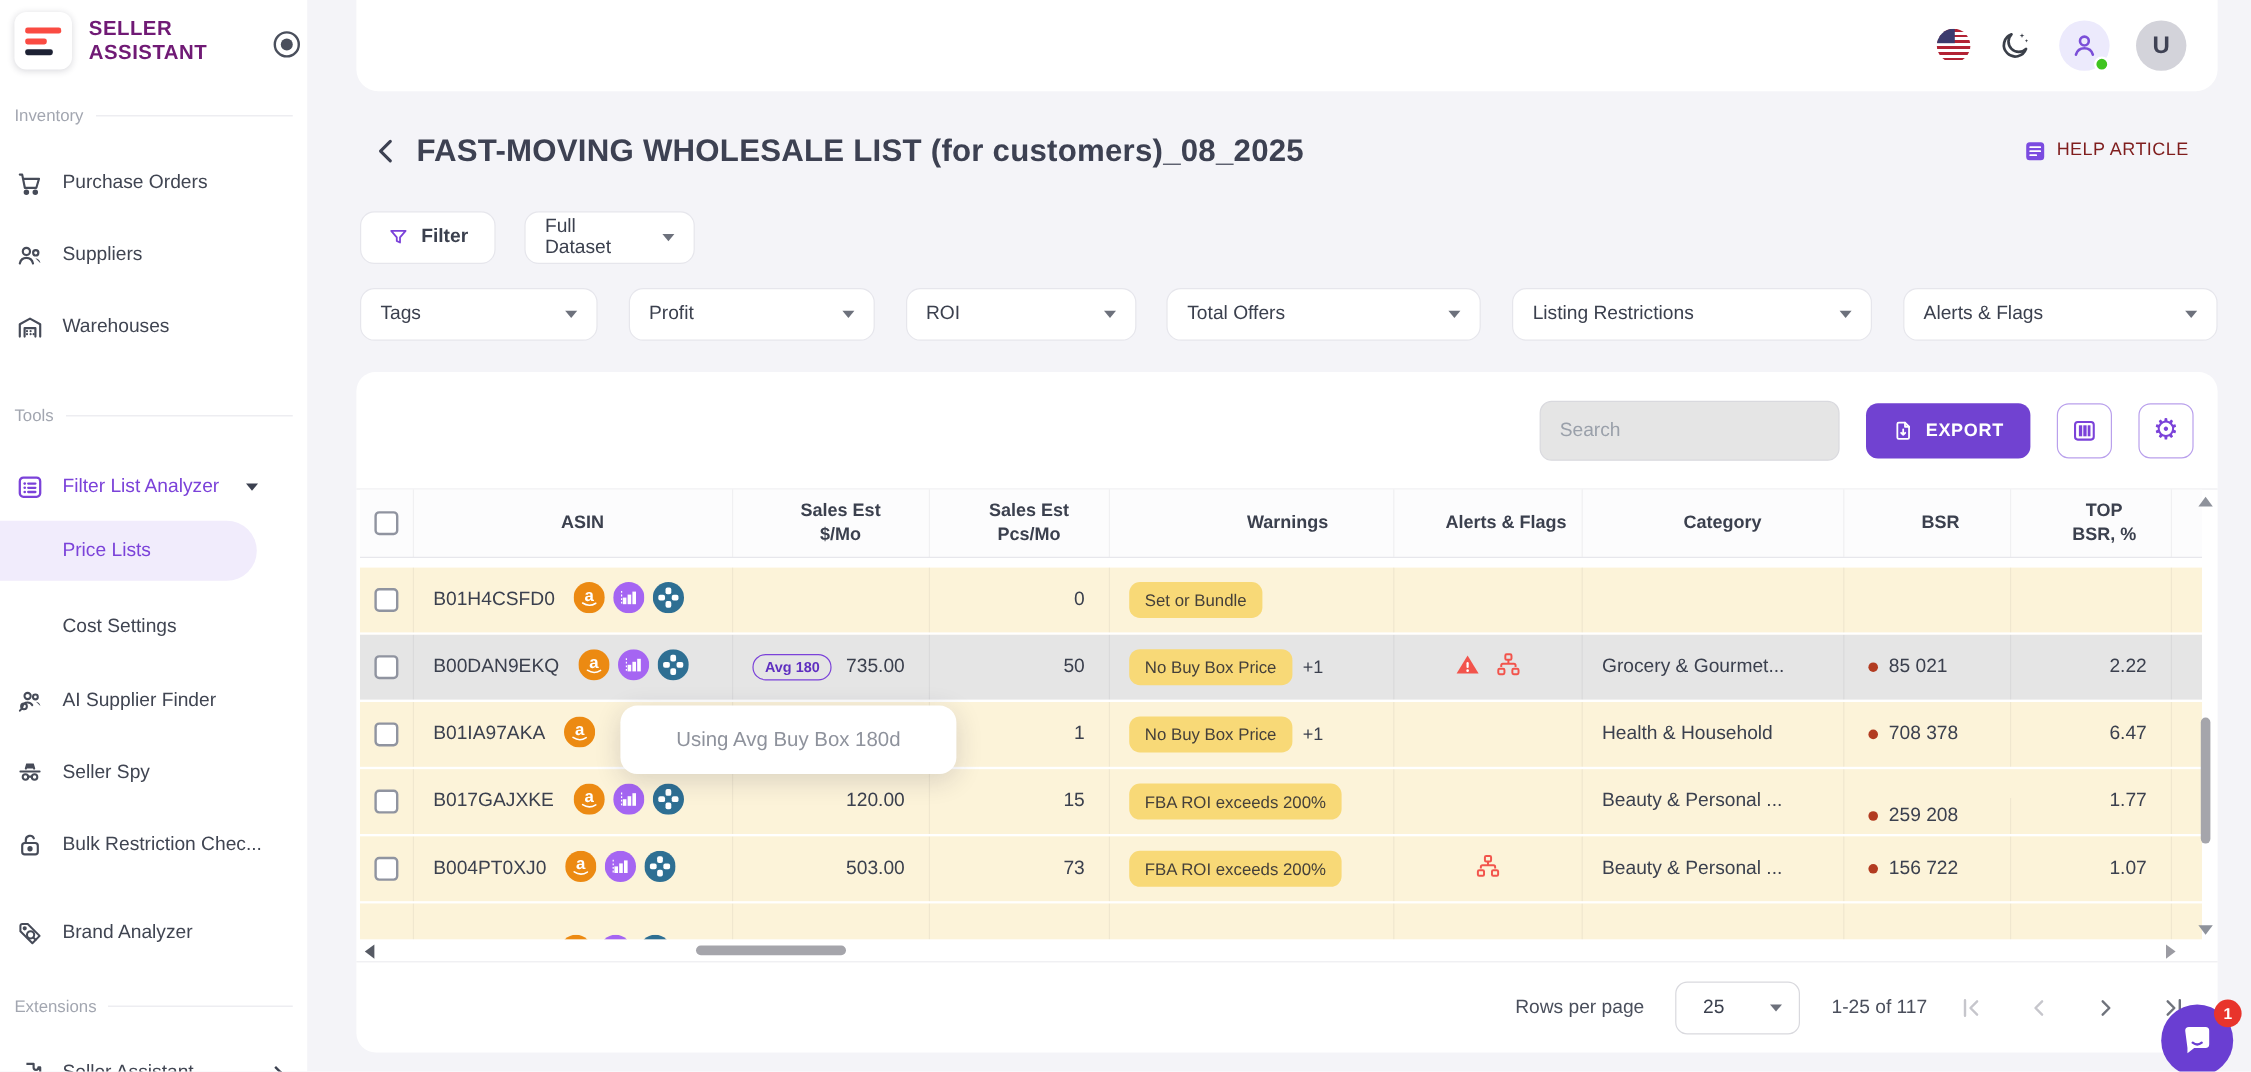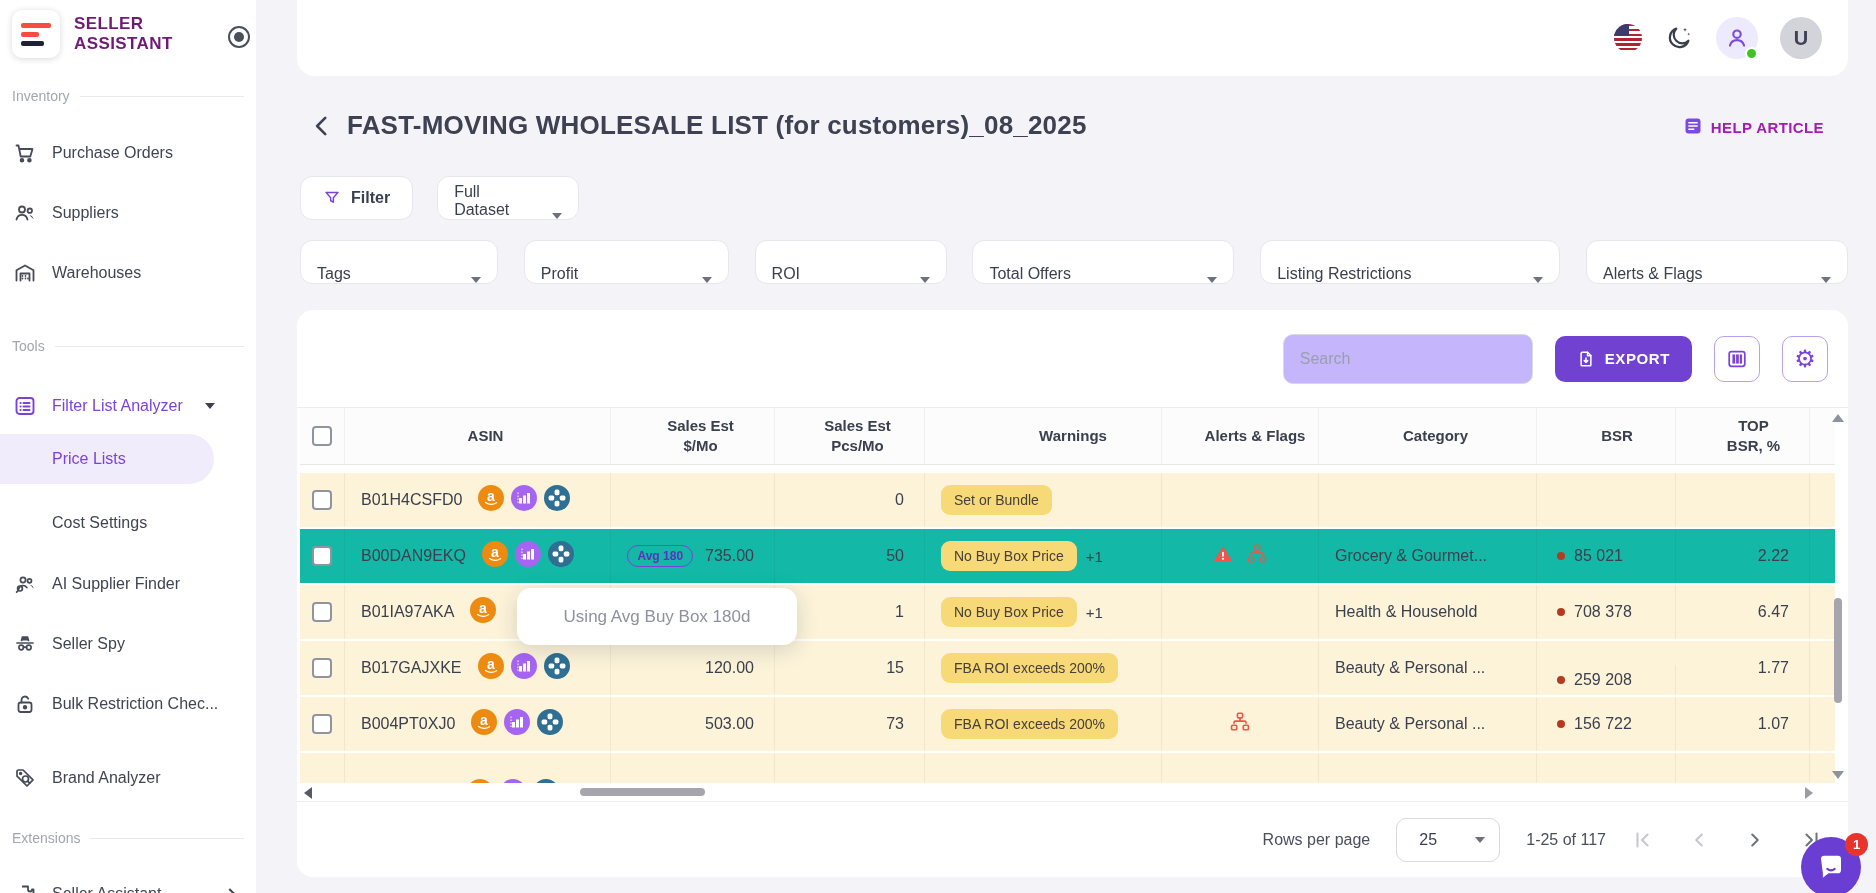--- a/index.html
+++ b/index.html
@@ -39,50 +39,50 @@
   .flag { width:28px; height:28px; border-radius:50%; overflow:hidden; position:relative;
     background:repeating-linear-gradient(#b22234 0 2.4px, #fff 2.4px 4.8px); }
   .flag::after { content:""; position:absolute; left:0; top:0; width:15px; height:12px; background:#3c3b6e; }
   .avatar-person { width:42px; height:42px; border-radius:50%; background:#eceafc; position:relative; display:flex; align-items:center; justify-content:center; }
   .status-dot { position:absolute; right:0px; bottom:-1px; width:13px; height:13px; border-radius:50%; background:#3fc41f; border:2px solid #fff; }
   .avatar-u { width:42px; height:42px; border-radius:50%; background:#d3d3da; display:flex; align-items:center; justify-content:center; font-size:20px; font-weight:700; color:#3f4254; }
   
   .page-head { position:absolute; left:297px; top:110px; width:1551px; display:flex; align-items:center; }
   .back { margin-left:12px; margin-right:12px; cursor:pointer; display:flex; }
   .page-title { font-size:26px; font-weight:700; color:#3d4152; letter-spacing:.2px; }
-  .help-link { margin-left:auto; margin-right:24px; display:flex; align-items:flex-end; gap:8px; color:#a21caf; font-size:15px; font-weight:700; letter-spacing:.4px; cursor:pointer; }
+  .help-link { margin-left:auto; margin-right:24px; display:flex; align-items:flex-start; gap:8px; color:#7f1d1d; font-size:15px; font-weight:400; letter-spacing:.4px; cursor:pointer; }
   
   .filter-row { position:absolute; left:300px; top:176px; display:flex; gap:24px; }
   .btn-filter { height:44px; background:#fff; border:1px solid #e6e6ec; border-radius:12px; display:flex; align-items:center; gap:10px; padding:0 22px; font-size:16px; font-weight:600; color:#3b404e; cursor:pointer; }
-  .sel { height:44px; background:#fff; border:1px solid #e6e6ec; border-radius:12px; display:flex; align-items:flex-end; padding:0 16px; font-size:16px; color:#3b404e; cursor:pointer; }
+  .sel { height:44px; background:#fff; border:1px solid #e6e6ec; border-radius:12px; display:flex; align-items:center; padding:15px 16px; font-size:16px; color:#3b404e; cursor:pointer; }
   .sel .caret { margin-left:auto; }
   .caret { width:0; height:0; border-left:5px solid transparent; border-right:5px solid transparent; border-top:6px solid #6d717c; }
   .dd-row { position:absolute; left:300px; top:240px; width:1548px; display:flex; justify-content:space-between; }
   .dd-row .sel { border-radius:12px; }
   
   .card { position:absolute; left:297px; top:310px; width:1551px; height:567px; background:#fff; border-radius:16px; }
   .toolbar { position:absolute; left:0; top:0; width:100%; height:98px; display:flex; align-items:center; justify-content:flex-end; gap:22px; padding-right:20px; border-bottom:1px solid #ededf1; }
-  .search { width:250px; height:50px; border:1px solid #d9d9de; border-radius:10px; padding:0 16px; font-size:16px; color:#3b404e; background:#c4b5fd; outline:none; font-family:"Liberation Sans", sans-serif; }
+  .search { width:250px; height:50px; border:1px solid #d9d9de; border-radius:10px; padding:0 16px; font-size:16px; color:#3b404e; background:#e5e5e5; outline:none; font-family:"Liberation Sans", sans-serif; }
   .search::placeholder { color:#9aa0aa; }
   .btn-export { height:46px; background:#7142d1; border:none; border-radius:10px; color:#fff; font-size:15px; font-weight:700; letter-spacing:.6px; display:flex; align-items:center; gap:10px; padding:0 22px; cursor:pointer; font-family:"Liberation Sans", sans-serif; }
   .btn-ic { width:46px; height:46px; background:#fff; border:1px solid #b9a0ec; border-radius:10px; display:flex; align-items:center; justify-content:center; cursor:pointer; }
   .gear-glyph { font-size:24px; color:#7b42d9; line-height:1; }
   
   .tgrid { display:grid; grid-template-columns:45px 266px 164px 150px 237px 157px 218px 139px 134px 1fr; }
   .thead { position:absolute; left:3px; top:98px; width:1535px; height:57px; background:#fcfcfd; border-bottom:1px solid #e7e7ec; }
   .thead .c { display:flex; flex-direction:column; justify-content:center; font-size:15px; font-weight:700; color:#3b404e; line-height:1.35; }
   .c { border-right:1px solid rgba(20,20,40,.05); padding-left:16px; display:flex; align-items:center; }
   .c:last-child { border-right:none; }
   .c-center { justify-content:center; padding-left:0; }
   .c-right { justify-content:flex-end; padding-right:20px; padding-left:0; }
   .rows-vp { position:absolute; left:3px; top:155px; width:1535px; height:318px; overflow:hidden; }
   .sliver { height:8px; background:#fff; }
   .trow { height:56px; border-bottom:2px solid #ffffff; }
   .bg-y { background:#fcf3d9; }
-  .bg-l { background:#14b8a6; }
+  .bg-l { background:#e5e5e5; }
   .asin { font-size:16px; color:#3b404e; margin-right:16px; }
   .rowicons { display:flex; gap:7px; align-items:center; }
   .num { font-size:16px; color:#3b404e; }
   .wbadge { background:#f8d977; border-radius:9px; padding:7px 13px; font-size:14px; color:#45403a; white-space:nowrap; }
   .wbadge:empty { display:none; }
   .more { margin-left:9px; font-size:15px; color:#3b404e; }
   .avg-badge { border:1.5px solid #7b42d9; color:#5f2fc0; border-radius:11px; padding:3px 9px; font-size:12px; font-weight:700; margin-right:12px; white-space:nowrap; }
   .bsr-dot { width:8px; height:8px; border-radius:50%; background:#b23b21; margin-right:9px; flex:0 0 8px; }
   .cat-text { font-size:16px; color:#3b404e; white-space:nowrap; }
   .alert-ic { display:flex; gap:12px; }

